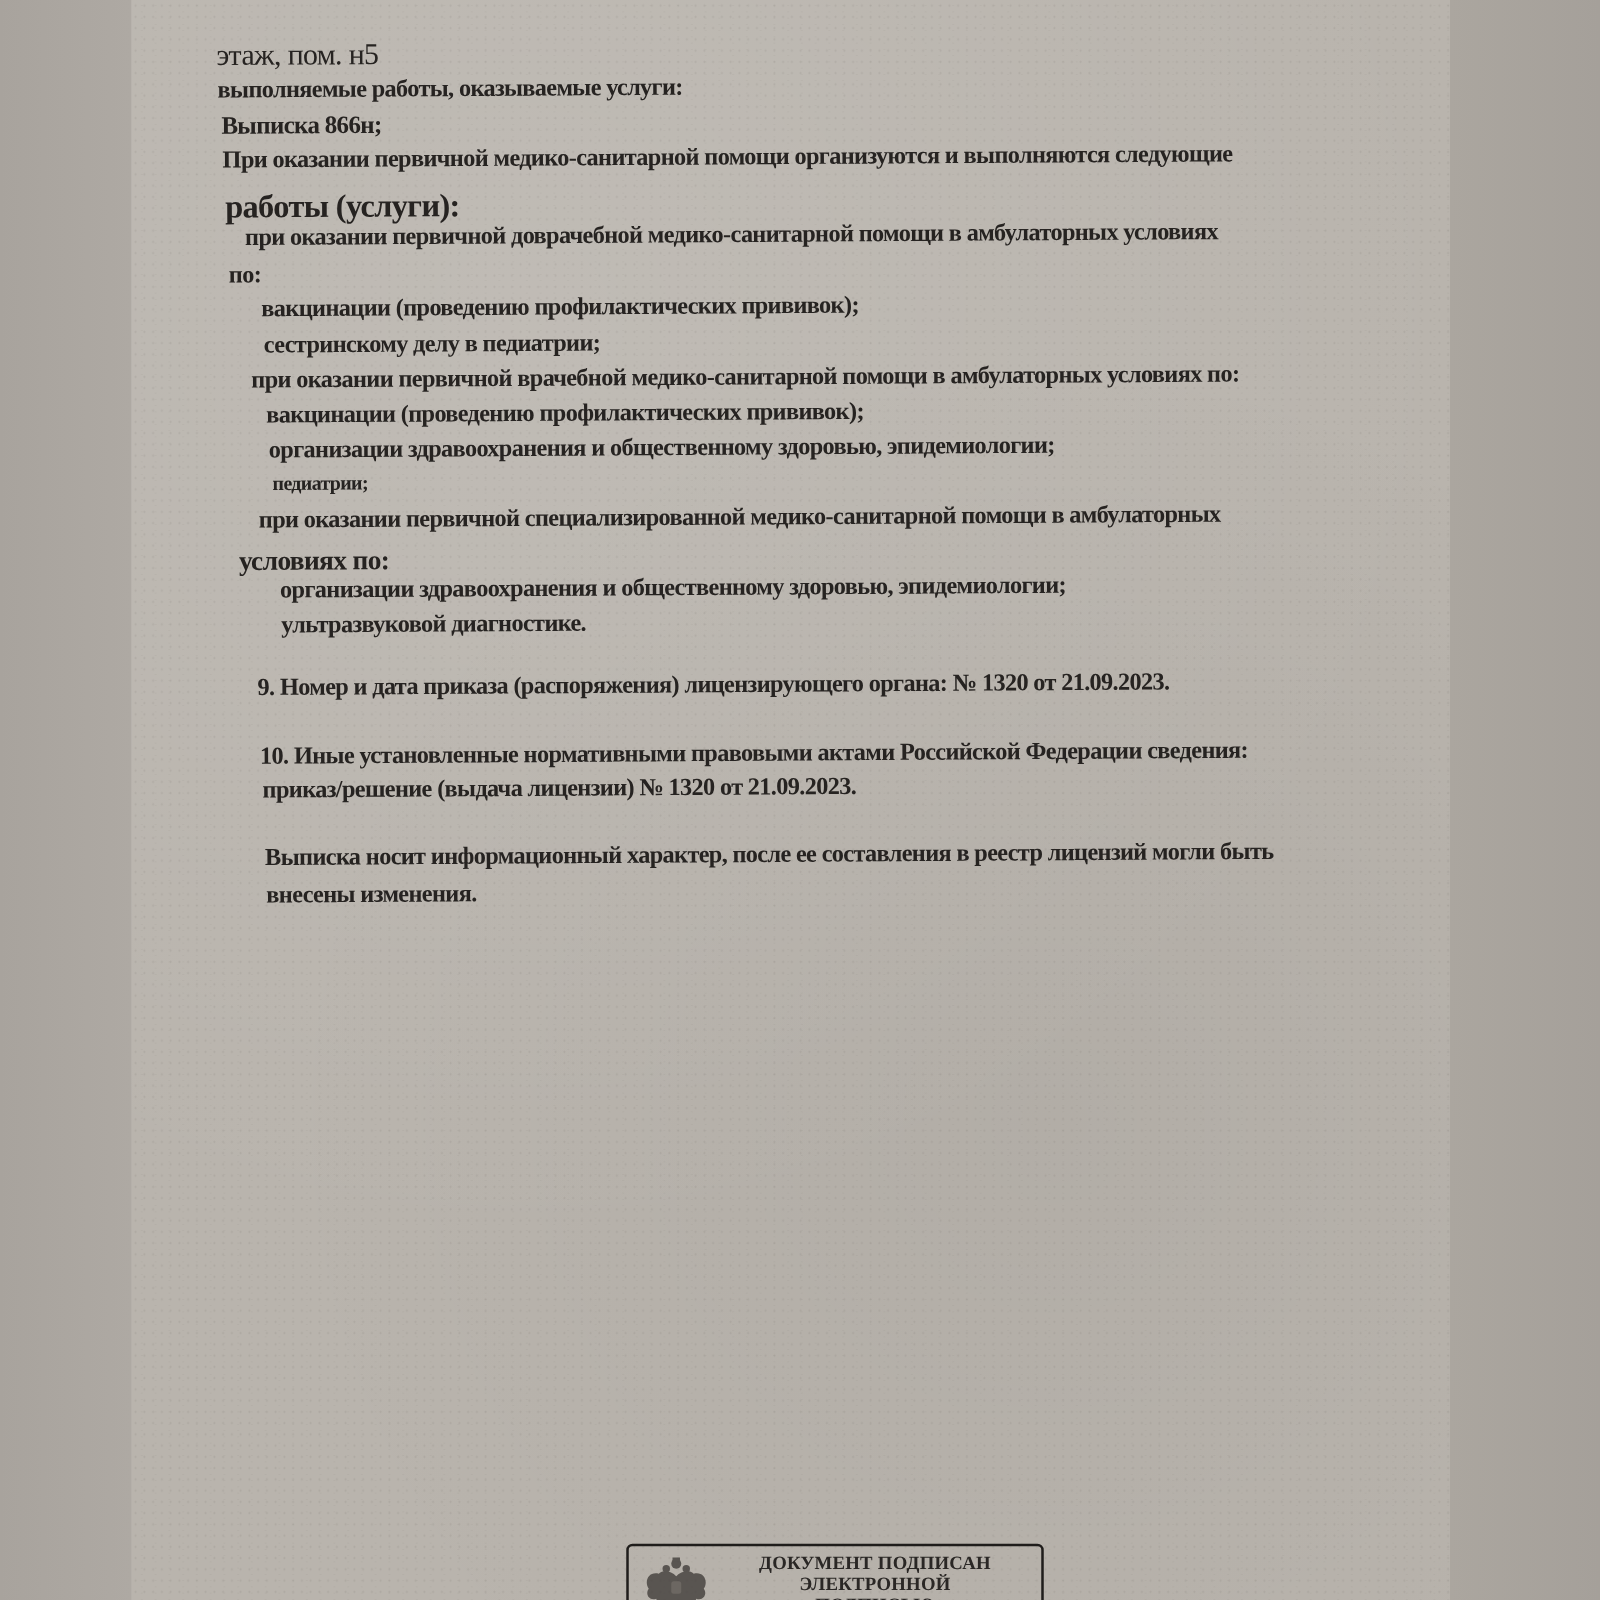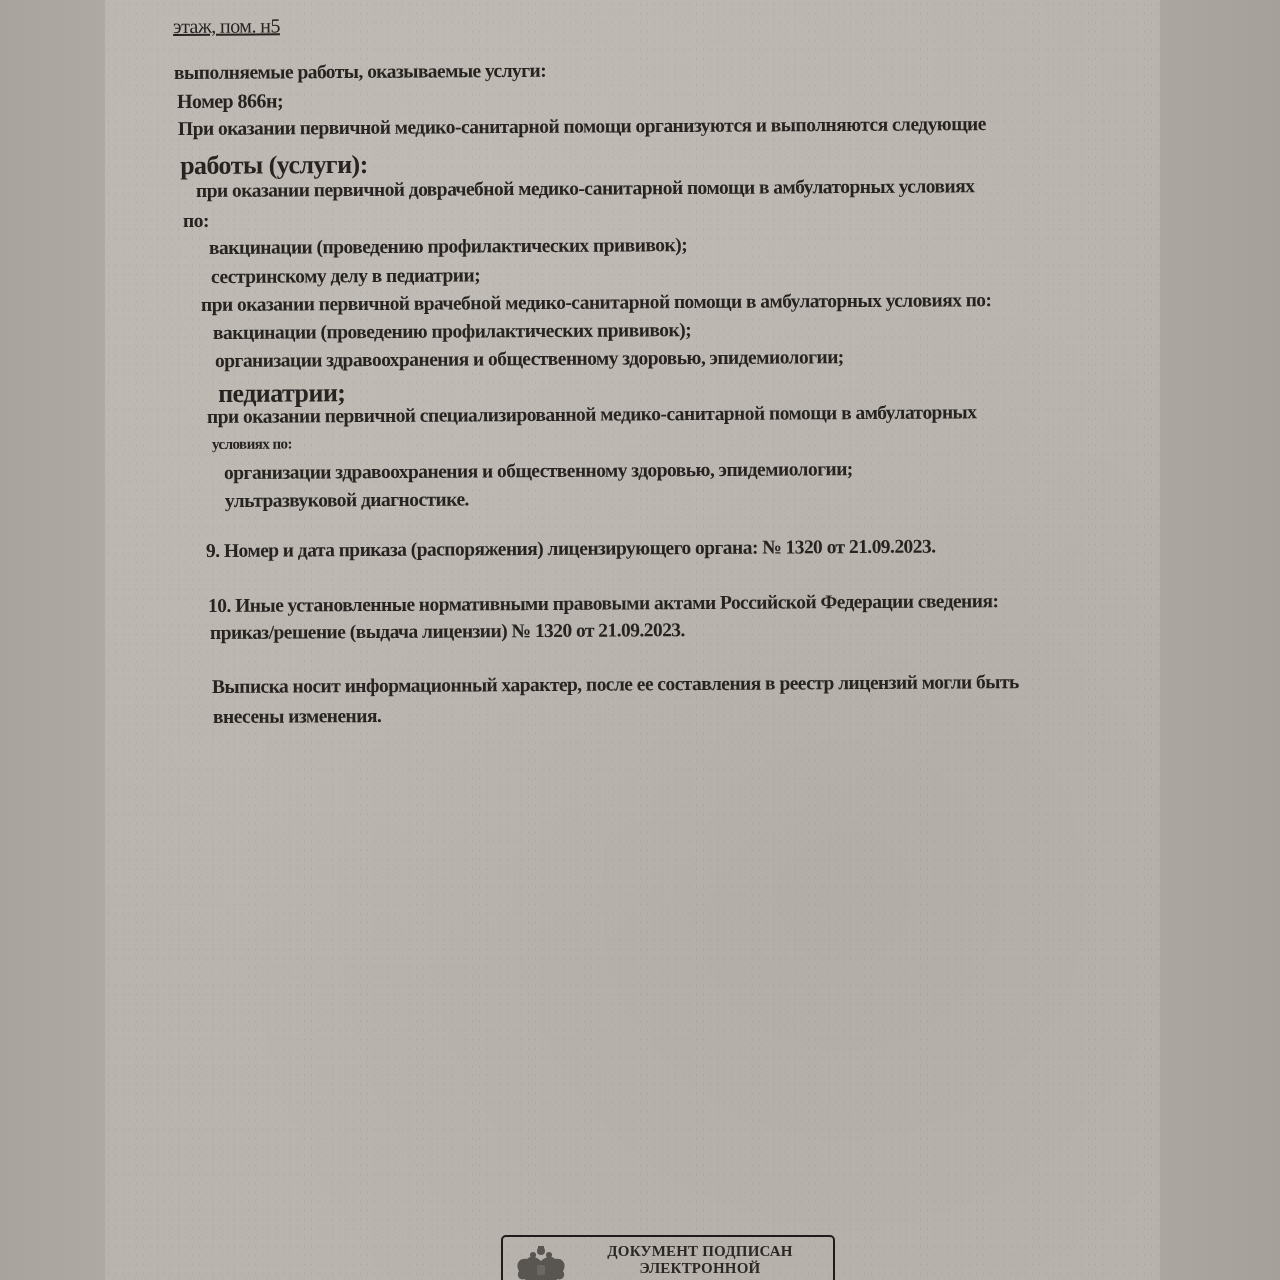--- a/index.html
+++ b/index.html
@@ -76,35 +76,35 @@
 </style>
 </head>
 <body>
 
 <div class="margin-left"></div>
 <div class="print-area"></div>
 <div class="margin-right"></div>
 
 <div id="doc-lines">
 
-<div class="doc-text line" style="left: 173px; top: 15px; font-size: 20px; font-weight: normal; transform: rotate(-0.35deg); text-decoration: underline;">этаж, пом. н5</div>
+<div class="doc-text line" style="left: 173px; top: 32px; font-size: 24px; font-weight: normal; transform: rotate(-0.35deg);">этаж, пом. н5</div>
     <div class="doc-text line" style="left: 174px; top: 62px; font-size: 19.5px; transform: rotate(-0.35deg);">выполняемые работы, оказываемые услуги:</div>
-    <div class="doc-text line" style="left: 177px; top: 90px; font-size: 20px; transform: rotate(-0.35deg);">Номер 866н;</div>
+    <div class="doc-text line" style="left: 177px; top: 90px; font-size: 20px; transform: rotate(-0.35deg);">Выписка 866н;</div>
     <div class="doc-text line" style="left: 178px; top: 118px; font-size: 19.5px; transform: rotate(-0.35deg);">При оказании первичной медико-санитарной помощи организуются и выполняются следующие</div>
     <div class="doc-text line" style="left: 180px; top: 151px; font-size: 26px; transform: rotate(-0.35deg);">работы (услуги):</div>
     <div class="doc-text line" style="left: 196px; top: 180px; font-size: 19.5px; transform: rotate(-0.35deg);">при оказании первичной доврачебной медико-санитарной помощи в амбулаторных условиях</div>
     <div class="doc-text line" style="left: 183px; top: 210px; font-size: 19.5px; transform: rotate(-0.35deg); font-family: Liberation Serif, serif;">по:</div>
     <div class="doc-text line" style="left: 209px; top: 237px; font-size: 19.5px; transform: rotate(-0.35deg);">вакцинации (проведению профилактических прививок);</div>
     <div class="doc-text line" style="left: 211px; top: 266px; font-size: 19.5px; transform: rotate(-0.35deg);">сестринскому делу в педиатрии;</div>
     <div class="doc-text line" style="left: 201px; top: 294px; font-size: 19.5px; transform: rotate(-0.35deg);">при оказании первичной врачебной медико-санитарной помощи в амбулаторных условиях по:</div>
     <div class="doc-text line" style="left: 213px; top: 322px; font-size: 19.5px; transform: rotate(-0.35deg);">вакцинации (проведению профилактических прививок);</div>
     <div class="doc-text line" style="left: 215px; top: 350px; font-size: 19.5px; transform: rotate(-0.35deg);">организации здравоохранения и общественному здоровью, эпидемиологии;</div>
-    <div class="doc-text line" style="left: 218px; top: 379px; font-size: 26px; transform: rotate(-0.35deg);">педиатрии;</div>
+    <div class="doc-text line" style="left: 218px; top: 379px; font-size: 16px; transform: rotate(-0.35deg);">педиатрии;</div>
     <div class="doc-text line" style="left: 207px; top: 406px; font-size: 19.5px; transform: rotate(-0.35deg);">при оказании первичной специализированной медико-санитарной помощи в амбулаторных</div>
-    <div class="doc-text line" style="left: 212px; top: 436px; font-size: 15px; transform: rotate(-0.35deg); text-align: center;">условиях по:</div>
+    <div class="doc-text line" style="left: 191px; top: 436px; font-size: 22px; transform: rotate(-0.35deg); text-align: center;">условиях по:</div>
     <div class="doc-text line" style="left: 224px; top: 462px; font-size: 19.5px; transform: rotate(-0.35deg);">организации здравоохранения и общественному здоровью, эпидемиологии;</div>
     <div class="doc-text line" style="left: 225px; top: 490px; font-size: 19.5px; transform: rotate(-0.35deg);">ультразвуковой диагностике.</div>
     <div class="doc-text line" style="left: 206px; top: 540px; font-size: 19.5px; transform: rotate(-0.35deg);">9. Номер и дата приказа (распоряжения) лицензирующего органа: № 1320 от 21.09.2023.</div>
     <div class="doc-text line" style="left: 208px; top: 595px; font-size: 19.5px; transform: rotate(-0.35deg);">10. Иные установленные нормативными правовыми актами Российской Федерации сведения:</div>
     <div class="doc-text line" style="left: 210px; top: 622px; font-size: 19.5px; transform: rotate(-0.35deg);">приказ/решение (выдача лицензии) № 1320 от 21.09.2023.</div>
     <div class="doc-text line" style="left: 212px; top: 676px; font-size: 19.5px; transform: rotate(-0.35deg);">Выписка носит информационный характер, после ее составления в реестр лицензий могли быть</div>
     <div class="doc-text line" style="left: 213px; top: 706px; font-size: 19.5px; transform: rotate(-0.35deg);">внесены изменения.</div>
   </div>
 
 <div class="stamp">

